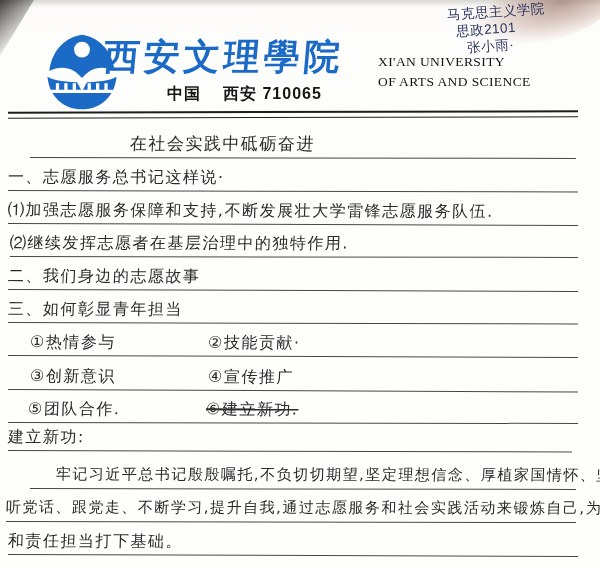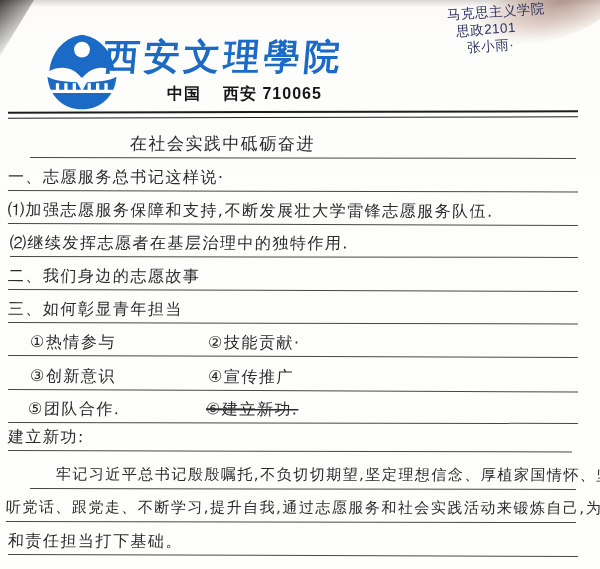--- a/index.html
+++ b/index.html
@@ -116,20 +116,22 @@
     <rect x="69" y="57" width="3.5" height="8" fill="#ffffff"></rect>
   </svg>
 
   <div class="cn-title">西安文理學院</div>
 
   <div class="cn-addr">
     <span>中国</span><span class="gap"></span><span>西安 710065</span>
   </div>
 
   <div class="en-block">
+    <div>XI'AN UNIVERSITY</div>
+    <div>OF ARTS AND SCIENCE</div>
   </div>
 
   <div class="annotation">
     <div class="a1">马克思主义学院</div>
     <div class="a2">思政2101</div>
     <div class="a3">张小雨·</div>
   </div>
 
   <div class="double-rule"></div>
 

